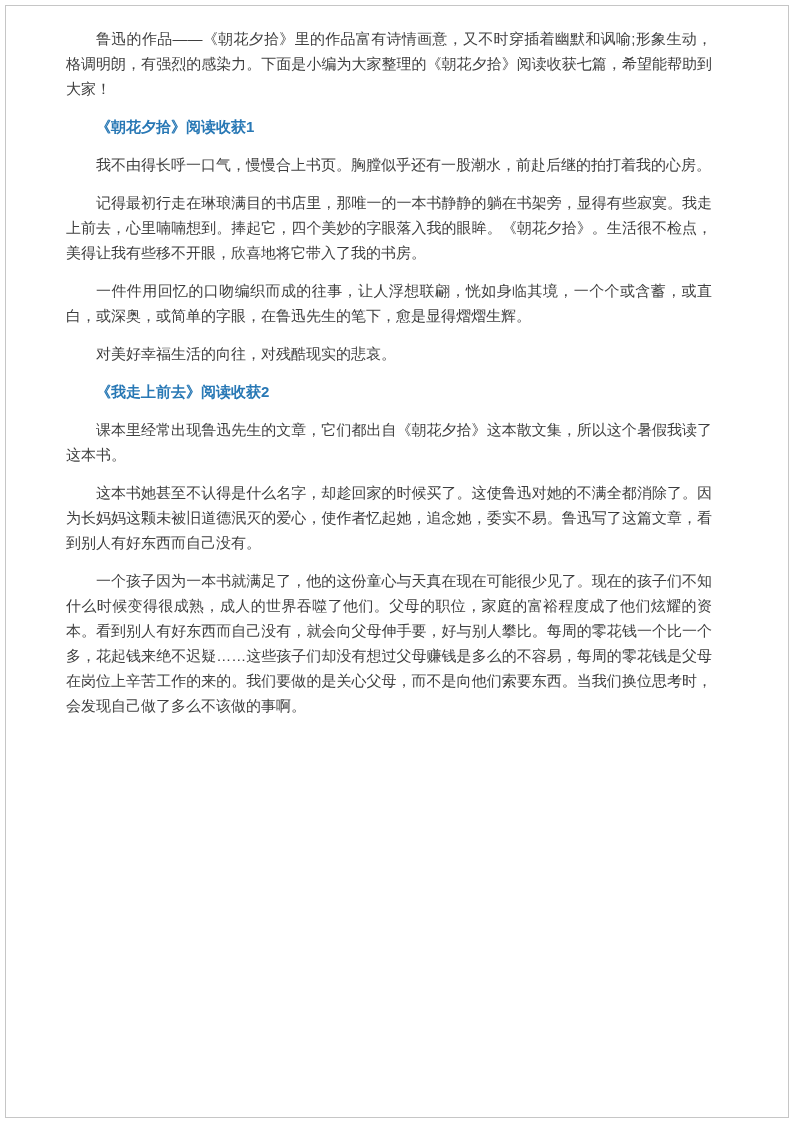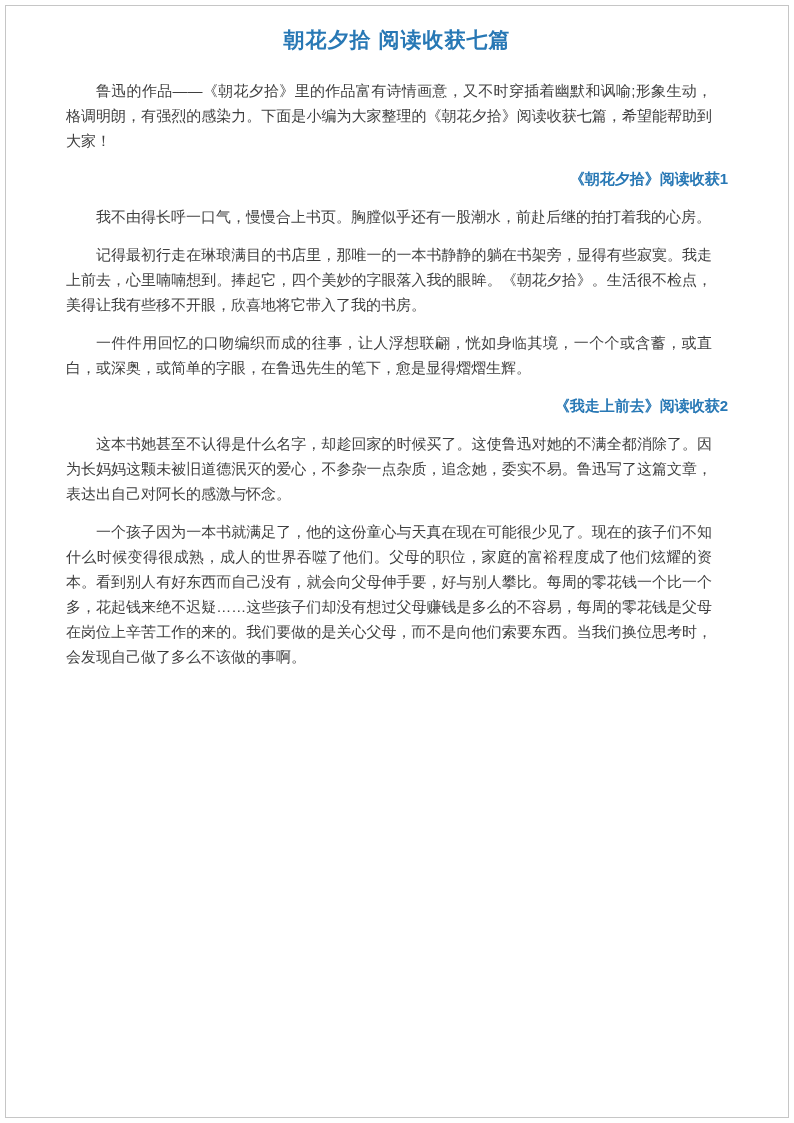--- a/index.html
+++ b/index.html
@@ -40,34 +40,34 @@
     text-indent: 2em;
     text-align: justify;
   }
   .heading {
     margin: 6px 0 13px 0;
     color: var(--accent, #2878b5);
     font-size: 15px;
     font-weight: bold;
     line-height: 25px;
     text-indent: 2em;
-    text-align: right;
   }
 </style>
 </head>
 <body>
 
 <div class="page">
   <div class="page-border"></div>
   <div class="content">
-    <h1 class="doc-title">朝花夕拾 阅读收获七篇</h1>
 
     <p class="para">鲁迅的作品——《朝花夕拾》里的作品富有诗情画意，又不时穿插着幽默和讽喻;形象生动，格调明朗，有强烈的感染力。下面是小编为大家整理的《朝花夕拾》阅读收获七篇，希望能帮助到大家！</p>
     <h2 class="heading">《朝花夕拾》阅读收获1</h2>
     <p class="para">我不由得长呼一口气，慢慢合上书页。胸膛似乎还有一股潮水，前赴后继的拍打着我的心房。</p>
     <p class="para">记得最初行走在琳琅满目的书店里，那唯一的一本书静静的躺在书架旁，显得有些寂寞。我走上前去，心里喃喃想到。捧起它，四个美妙的字眼落入我的眼眸。《朝花夕拾》。生活很不检点，美得让我有些移不开眼，欣喜地将它带入了我的书房。</p>
     <p class="para">一件件用回忆的口吻编织而成的往事，让人浮想联翩，恍如身临其境，一个个或含蓄，或直白，或深奥，或简单的字眼，在鲁迅先生的笔下，愈是显得熠熠生辉。</p>
+    <p class="para">对美好幸福生活的向往，对残酷现实的悲哀。</p>
     <h2 class="heading">《我走上前去》阅读收获2</h2>
-    <p class="para">这本书她甚至不认得是什么名字，却趁回家的时候买了。这使鲁迅对她的不满全都消除了。因为长妈妈这颗未被旧道德泯灭的爱心，不参杂一点杂质，追念她，委实不易。鲁迅写了这篇文章，表达出自己对阿长的感激与怀念。</p>
+    <p class="para">课本里经常出现鲁迅先生的文章，它们都出自《朝花夕拾》这本散文集，所以这个暑假我读了这本书。</p>
+    <p class="para">这本书她甚至不认得是什么名字，却趁回家的时候买了。这使鲁迅对她的不满全都消除了。因为长妈妈这颗未被旧道德泯灭的爱心，使作者忆起她，追念她，委实不易。鲁迅写了这篇文章，看到别人有好东西而自己没有。</p>
     <p class="para">一个孩子因为一本书就满足了，他的这份童心与天真在现在可能很少见了。现在的孩子们不知什么时候变得很成熟，成人的世界吞噬了他们。父母的职位，家庭的富裕程度成了他们炫耀的资本。看到别人有好东西而自己没有，就会向父母伸手要，好与别人攀比。每周的零花钱一个比一个多，花起钱来绝不迟疑……这些孩子们却没有想过父母赚钱是多么的不容易，每周的零花钱是父母在岗位上辛苦工作的来的。我们要做的是关心父母，而不是向他们索要东西。当我们换位思考时，会发现自己做了多么不该做的事啊。</p>
 
   </div>
 </div>
 
 </body></html>

